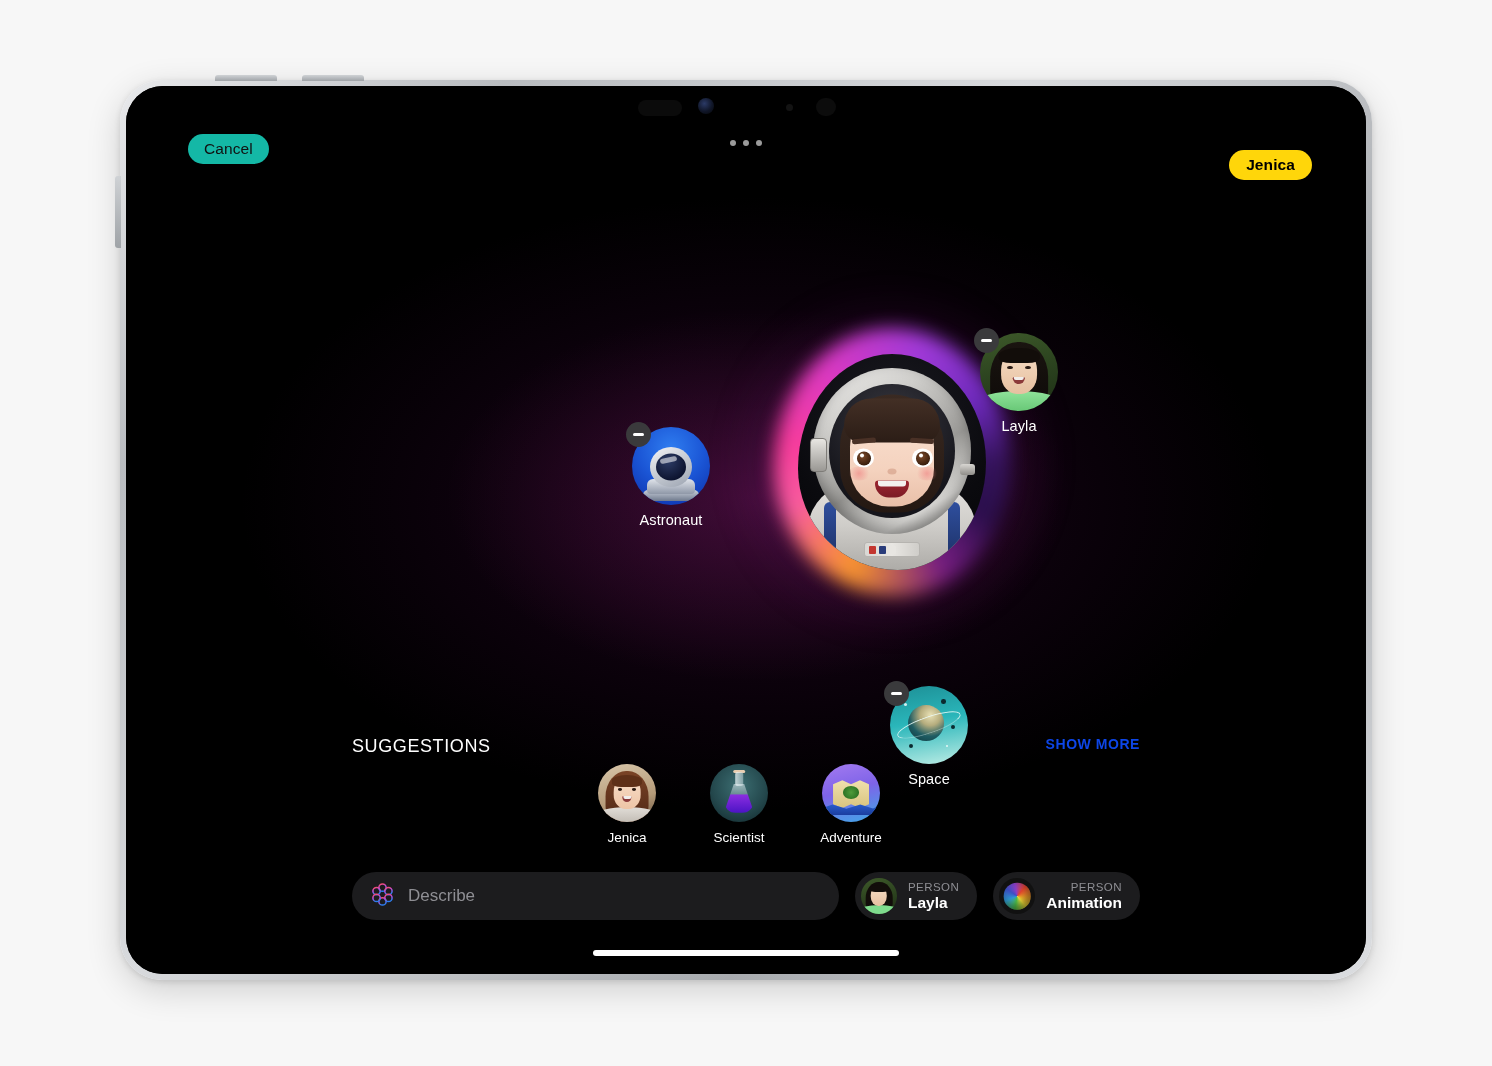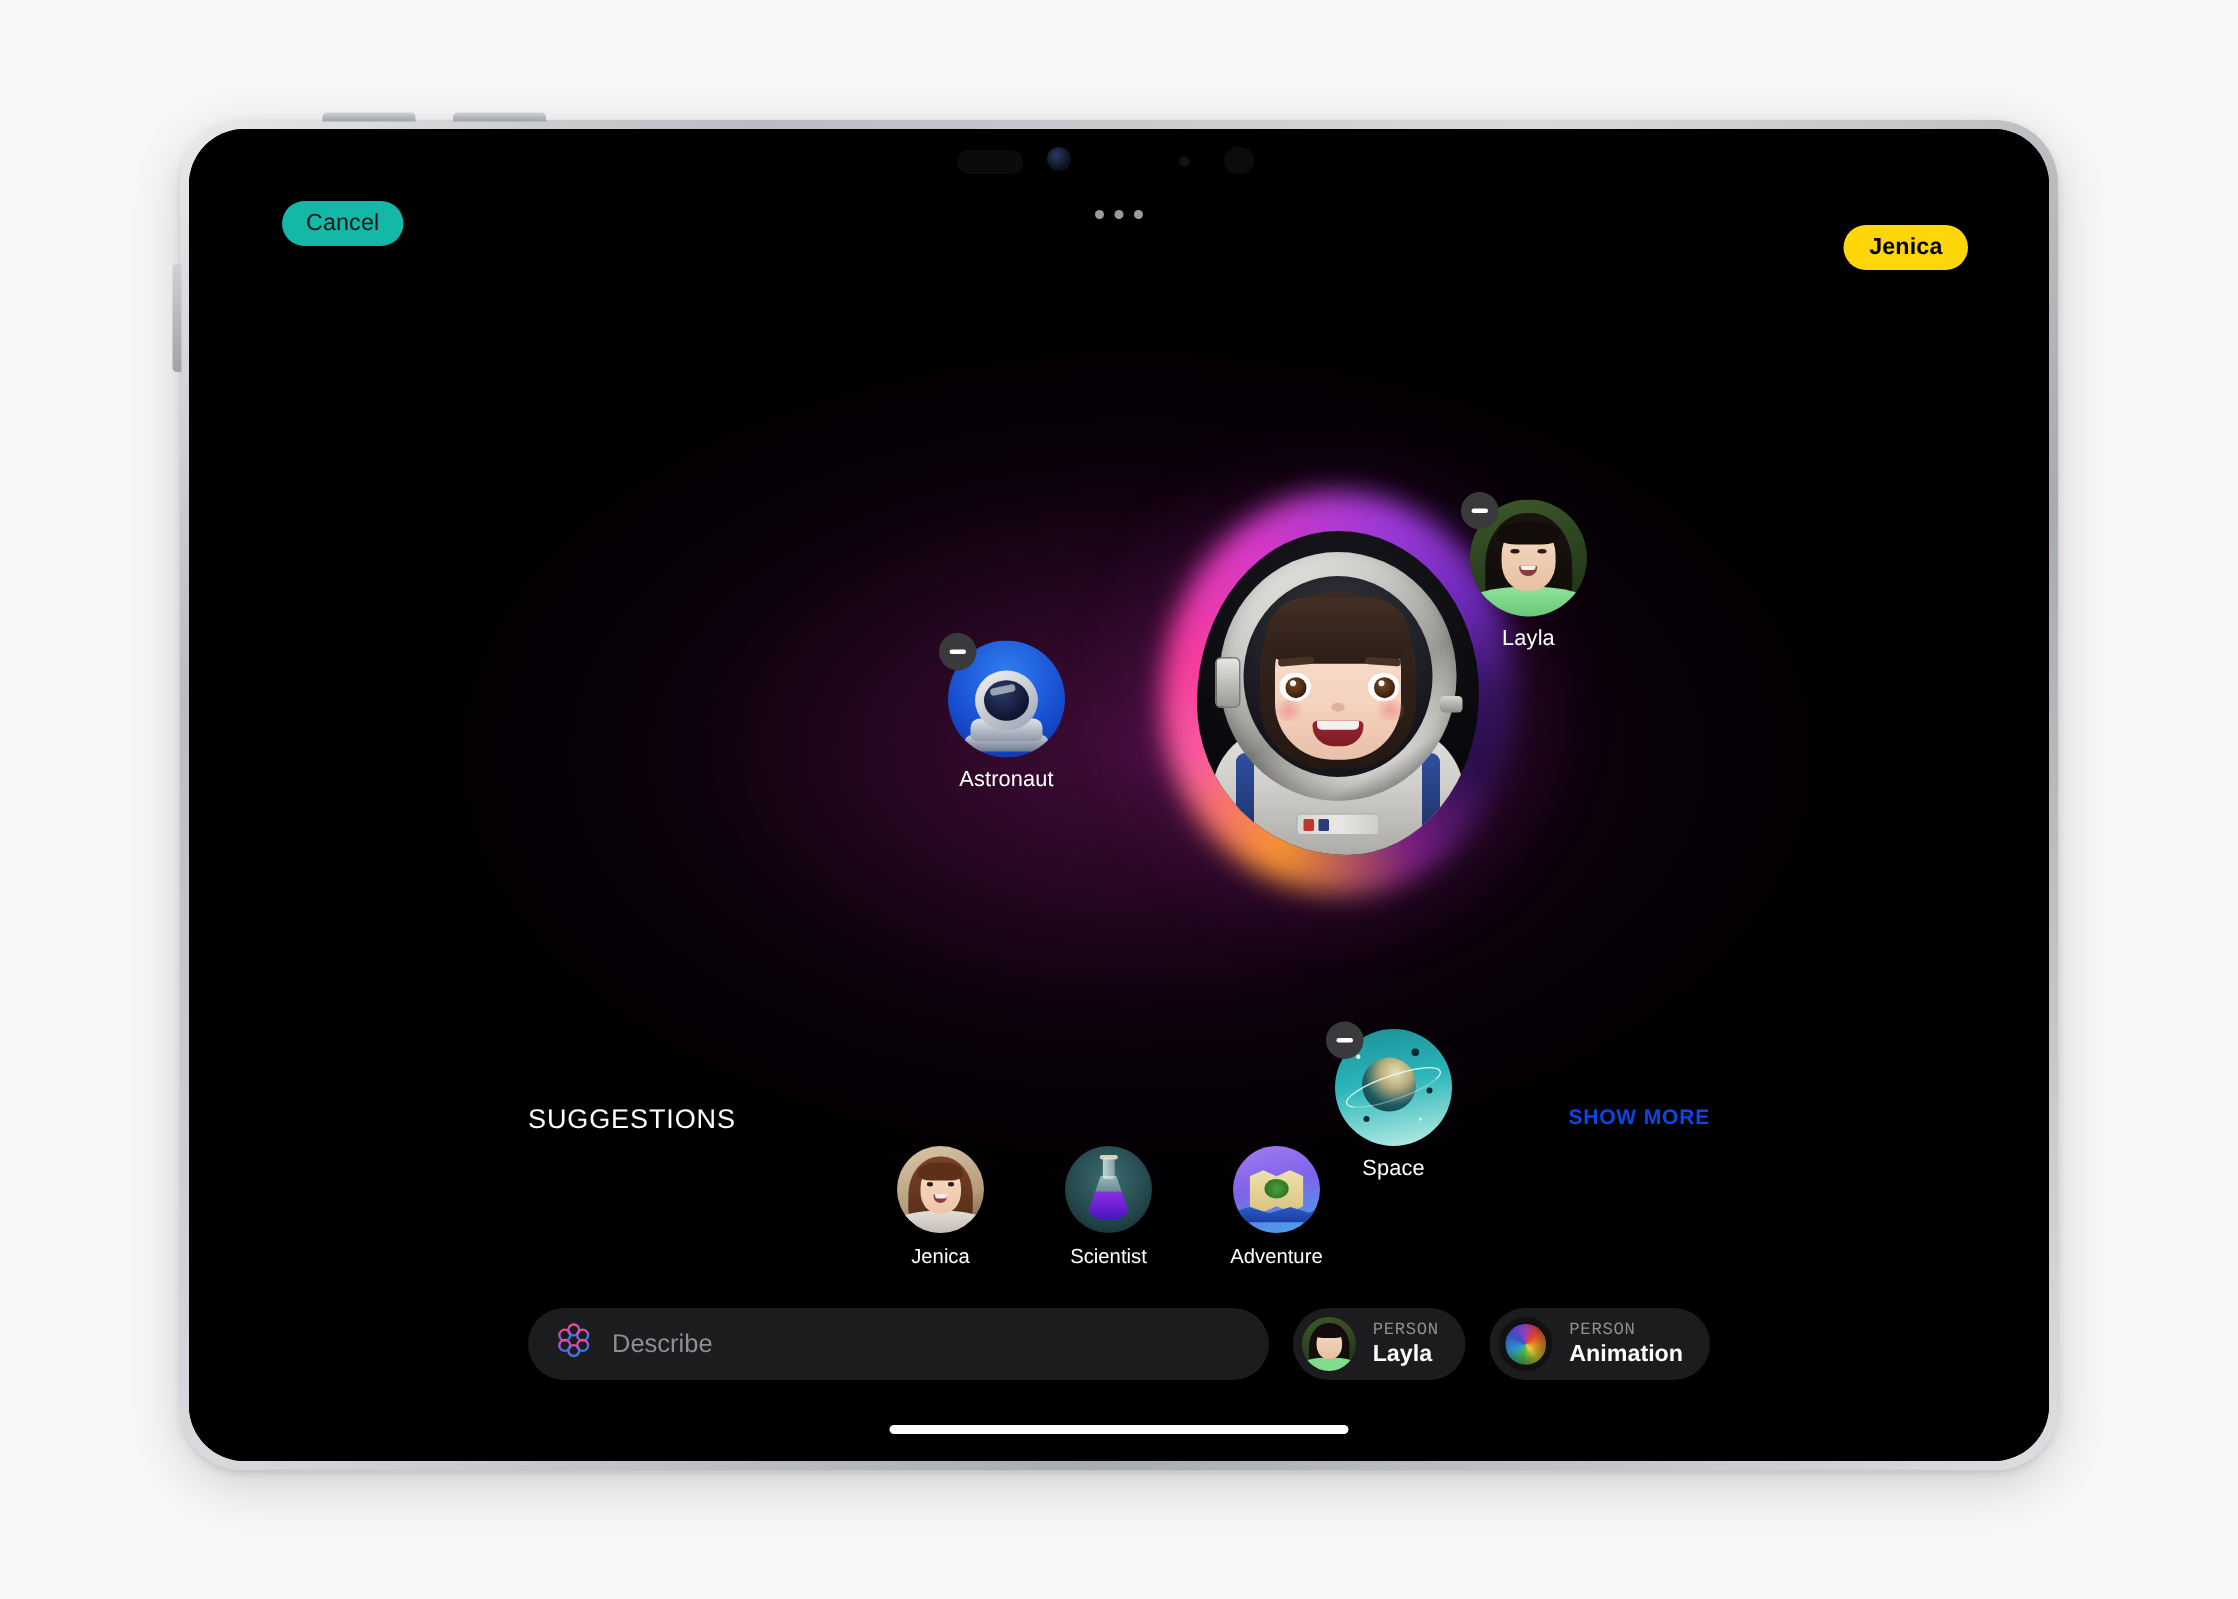--- a/index.html
+++ b/index.html
@@ -485,21 +485,22 @@
     height:48px; background:#1c1c1e; border-radius:24px;
     display:flex; align-items:center; gap:11px;
     padding:0 18px 0 6px; cursor:pointer; border:none;
   }
   .pill-thumb {
     position:relative; width:36px; height:36px; border-radius:50%; overflow:hidden; flex:0 0 36px;
   }
   .pill-text { text-align:left; line-height:1.12; }
   .pill-kicker {
     display:block; color:#8e8e93; font-size:11.5px; letter-spacing:.45px;
-    font-family:Liberation Mono, monospace;
+    font-family:Liberation Sans, sans-serif;
+    text-align:right;
   }
   .pill-value {
     display:block; color:#fff; font-size:15.5px; font-weight:700;
     font-family:"Liberation Sans", sans-serif;
   }
   #style-thumb-art { position:absolute; inset:0; background:#111; }
   #style-sphere {
     position:absolute; left:50%; top:50%; transform:translate(-50%,-50%);
     width:74%; height:74%; border-radius:50%;
     background:conic-gradient(from 40deg,#e8452f 0deg,#f0a02a 55deg,#f5e33a 100deg,#4fc24a 150deg,#2f9ad6 210deg,#3d4fc4 265deg,#8b3ec4 310deg,#e8452f 360deg);

